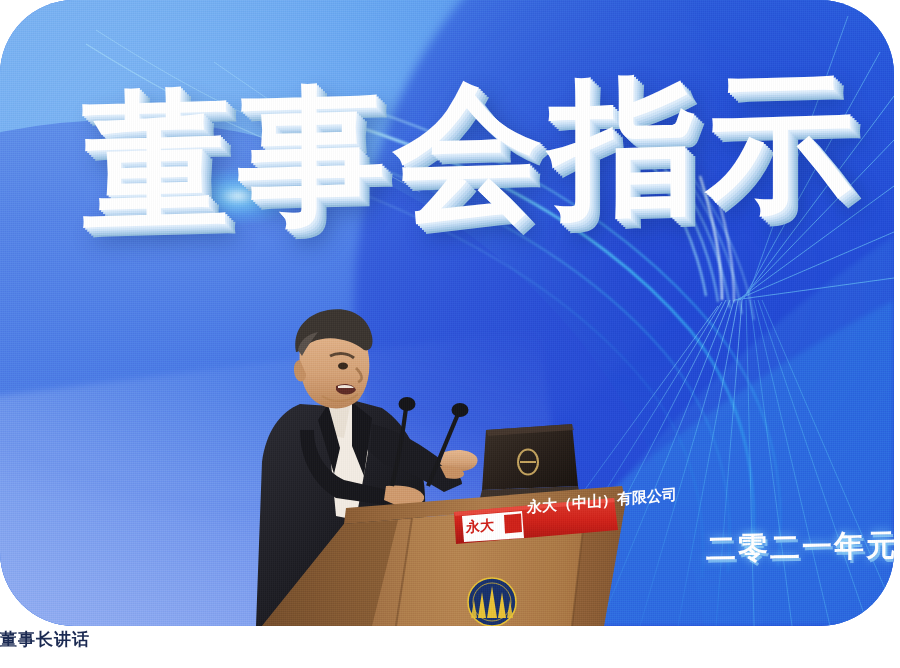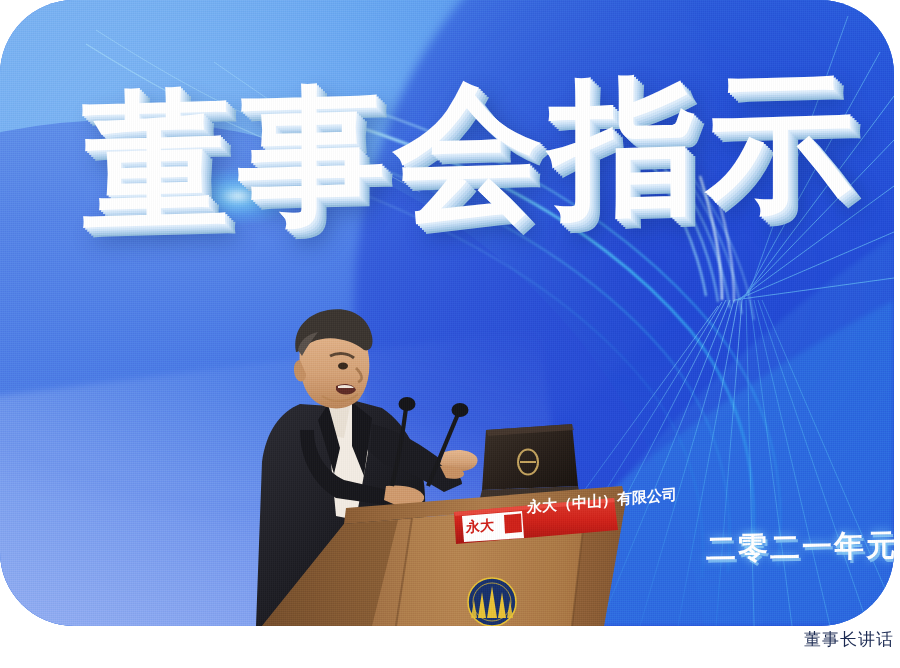--- a/index.html
+++ b/index.html
@@ -199,25 +199,26 @@
   
   .stage { position: absolute; left: 0; top: 0; width: 894px; height: 626px; }
   .stage svg { position: absolute; left: 0; top: 0; }
 
   
   .caption {
     position: absolute;
     left: 0;
     top: 628px;
     width: 894px;
-    text-align: right;
+    text-align: left;
     font-family: "DejaVu Sans", "Liberation Sans", sans-serif;
     font-size: 17px;
     color: #1b2a52;
     letter-spacing: 1px;
+    font-weight: bold;
   }
 </style>
 </head>
 <body>
 
 <div id="page">
 
   <div class="photo-frame">
 
     <div class="led-base"></div>

